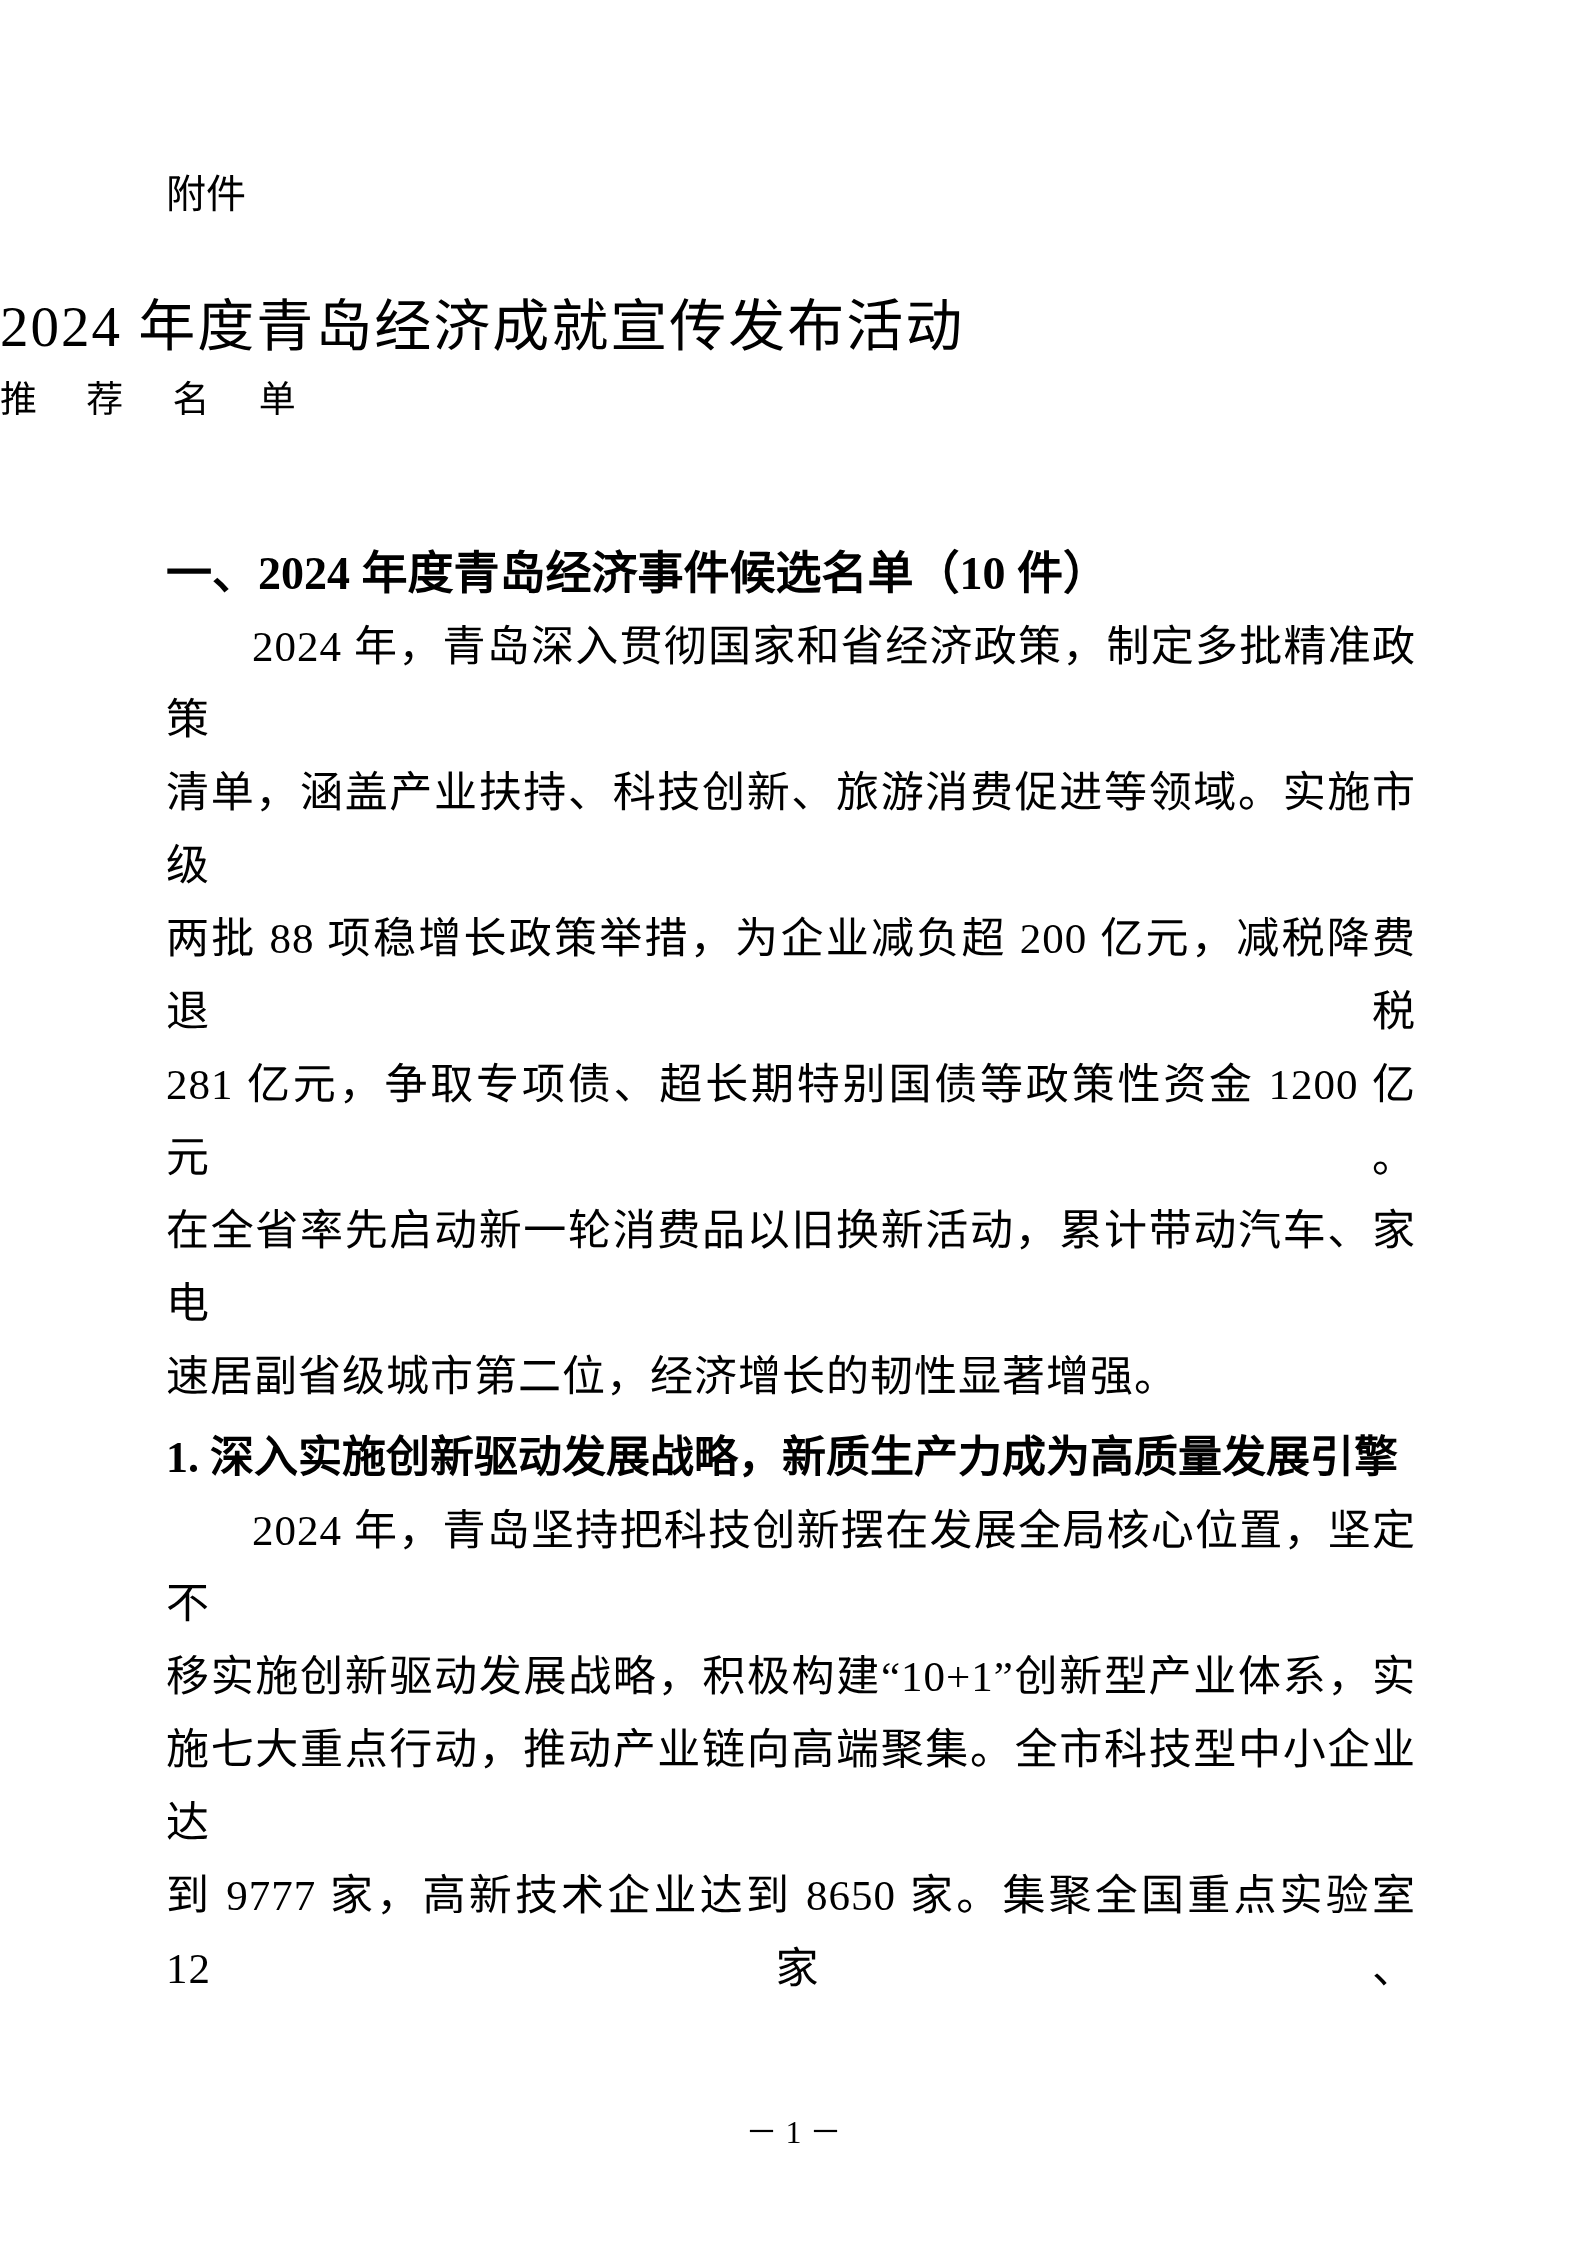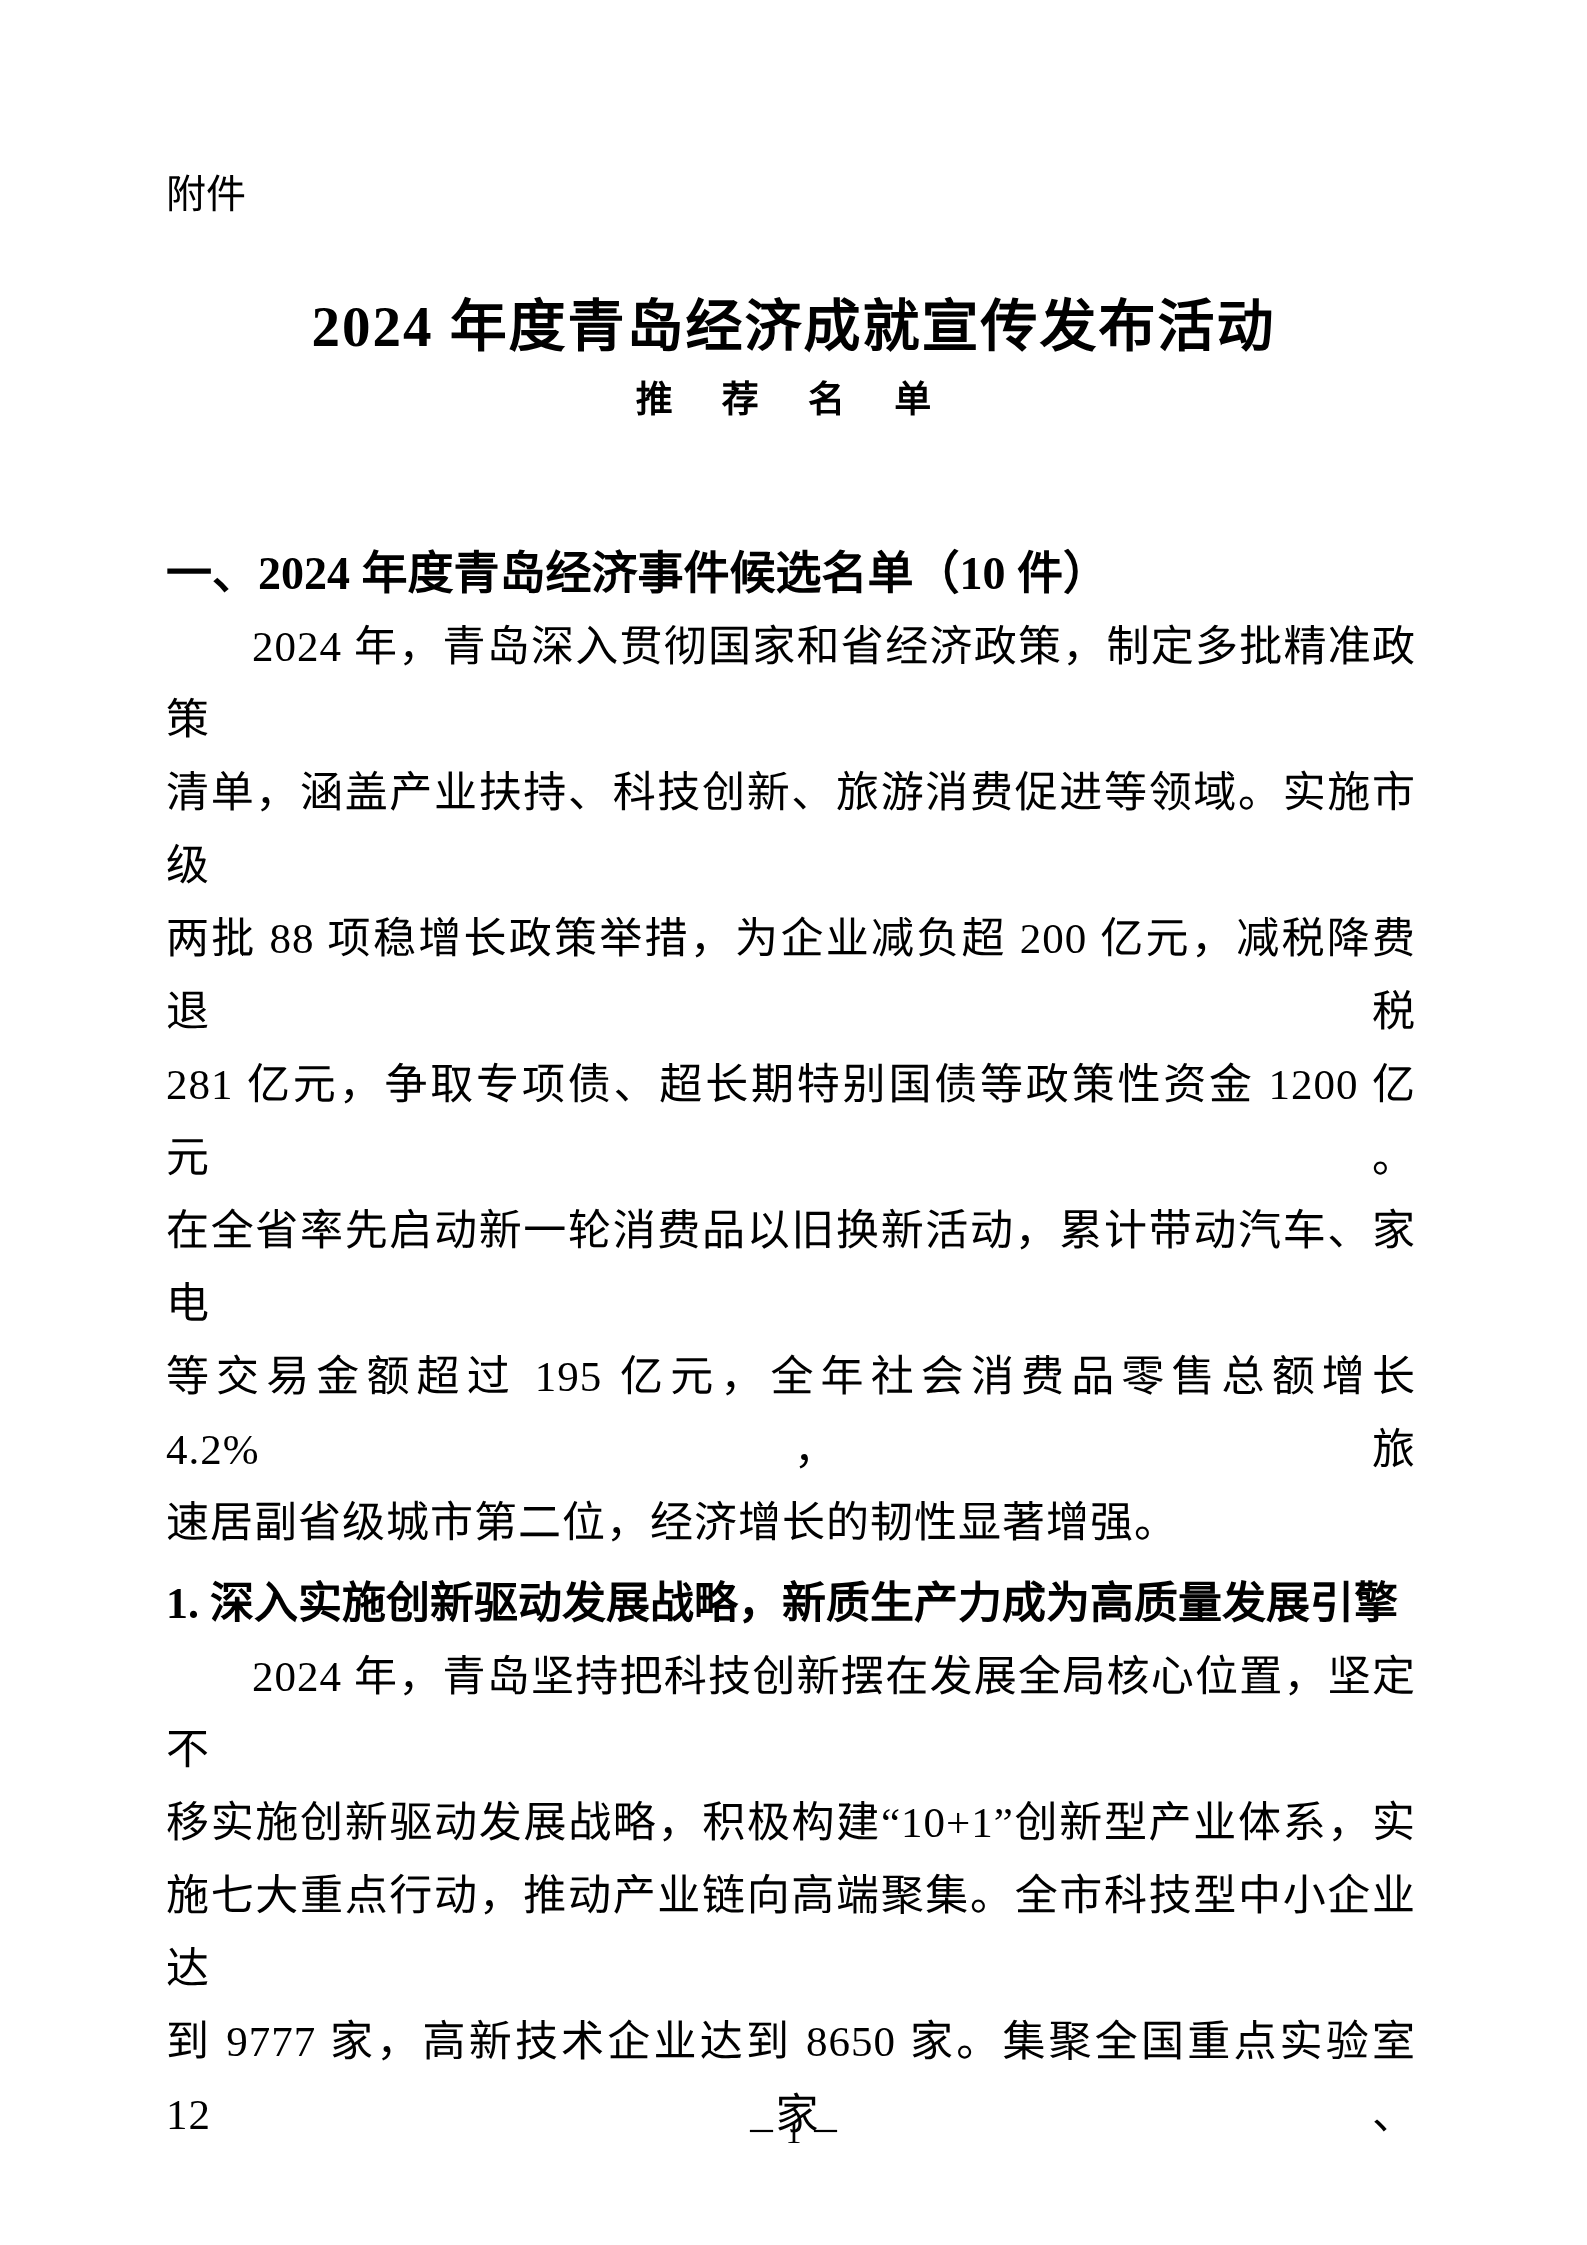--- a/index.html
+++ b/index.html
@@ -24,22 +24,21 @@
     font-family: "Liberation Sans", "DejaVu Sans", sans-serif;
     font-size: 40px;
     line-height: 48px;
     font-weight: 500;
   }
   .title-wrap {
     position: absolute;
     left: 0;
     right: 0;
     top: 258px;
-    text-align: center;
-    font-weight: bold;
+    font-weight: normal;
   }
   .title-line1 {
     font-size: 57px;
     line-height: 73px;
     letter-spacing: 2px;
   }
   .title-line2 {
     font-size: 37px;
     line-height: 73px;
     letter-spacing: 20px;
@@ -105,21 +104,20 @@
   <div class="content">
 
     <div class="section-heading">一、2024 年度青岛经济事件候选名单（10 件）</div>
 
 
     <div class="body-line indent">2024 年，青岛深入贯彻国家和省经济政策，制定多批精准政策</div>
     <div class="body-line">清单，涵盖产业扶持、科技创新、旅游消费促进等领域。实施市级</div>
     <div class="body-line">两批 88 项稳增长政策举措，为企业减负超 200 亿元，减税降费退税</div>
     <div class="body-line">281 亿元，争取专项债、超长期特别国债等政策性资金 1200 亿元。</div>
     <div class="body-line">在全省率先启动新一轮消费品以旧换新活动，累计带动汽车、家电</div>
-    <div class="body-line">等交易金额超过 195 亿元，全年社会消费品零售总额增长 4.2%，旅</div>
     <div class="body-line para-end">速居副省级城市第二位，经济增长的韧性显著增强。</div>
 
     <div class="item-heading second">1. 深入实施创新驱动发展战略，新质生产力成为高质量发展引擎</div>
 
     <div class="body-line indent">2024 年，青岛坚持把科技创新摆在发展全局核心位置，坚定不</div>
     <div class="body-line">移实施创新驱动发展战略，积极构建“10+1”创新型产业体系，实</div>
     <div class="body-line">施七大重点行动，推动产业链向高端聚集。全市科技型中小企业达</div>
     <div class="body-line">到 9777 家，高新技术企业达到 8650 家。集聚全国重点实验室 12 家、</div>
 
   </div>

